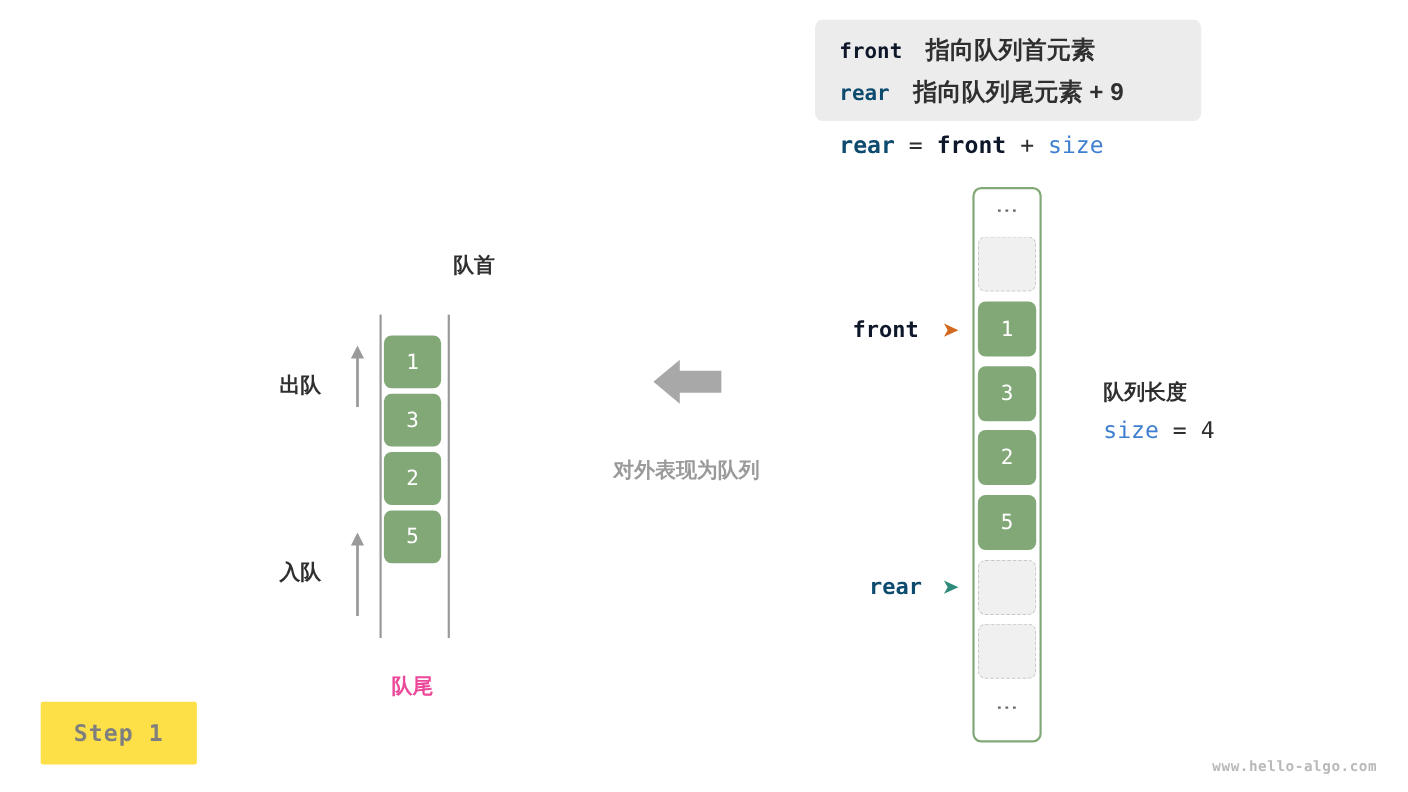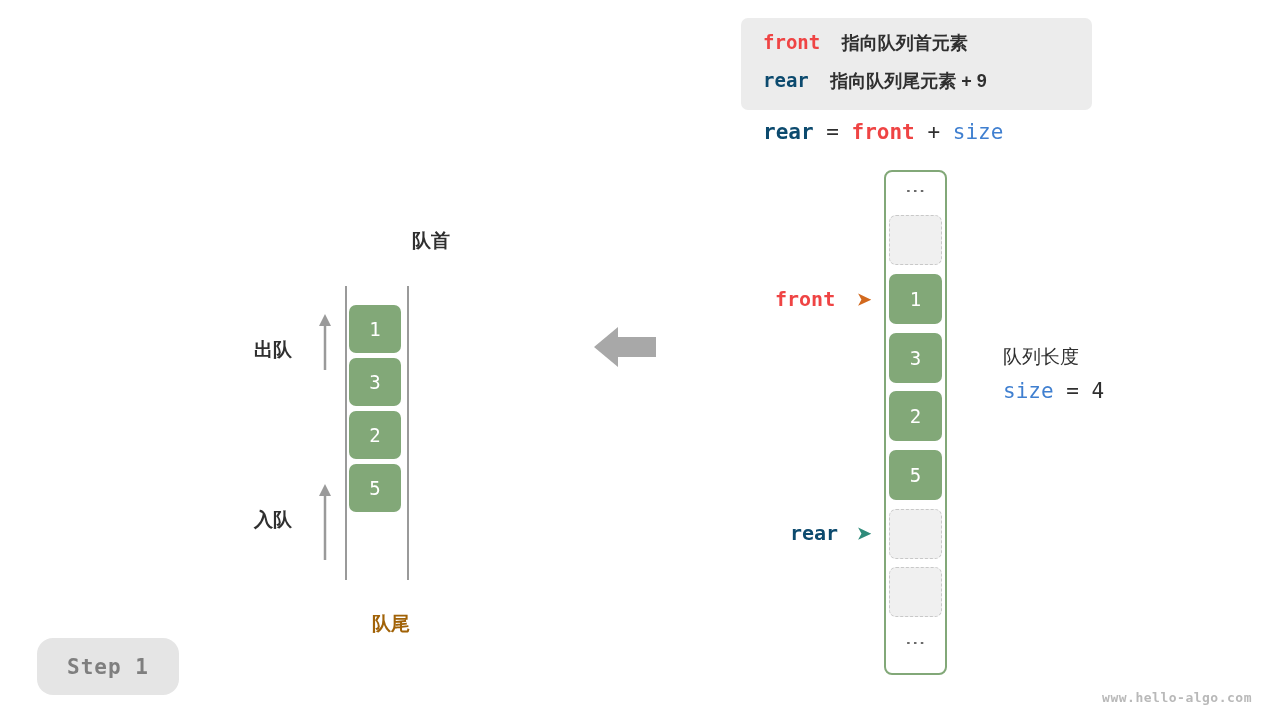--- a/index.html
+++ b/index.html
@@ -15,22 +15,22 @@
     overflow: hidden;
   }
 
   
   .abs { position: absolute; }
 
   
   #step-badge {
     left: 37px; top: 638px;
     width: 142px; height: 57px;
-    background: #e5e5e5;
-    border-radius: 16px;
+    background: #fde047;
+    border-radius: 2px;
     display: flex; align-items: center; justify-content: center;
     font-family: "DejaVu Sans Mono", monospace;
     font-size: 21px;
     font-weight: bold;
     color: #7f7f7f;
     letter-spacing: 1px;
   }
 
   
   #watermark {
@@ -42,23 +42,23 @@
     font-weight: bold;
   }
 
   
   #label-queue-head {
     left: 300px; top: 228px;
     width: 150px; text-align: right;
     font-size: 19px; font-weight: bold; color: #2f2f2f;
   }
   #label-queue-tail {
-    left: 316px; top: 611px;
+    left: 300px; top: 611px;
     width: 150px; text-align: center;
-    font-size: 19px; font-weight: bold; color: #a16207;
+    font-size: 19px; font-weight: bold; color: #ec4899;
   }
   #queue-rails { left: 345px; top: 286px; width: 64px; height: 294px; }
   .rail {
     position: absolute; top: 0; width: 2px; height: 294px; background: #9a9a9a;
   }
   .rail.left  { left: 0; }
   .rail.right { left: 62px; }
 
   .lcell {
     position: absolute;
@@ -96,24 +96,24 @@
     background: #ececec;
     border-radius: 7px;
   }
   #info-line1 { left: 763px; top: 31px; }
   #info-line2 { left: 763px; top: 69px; }
   .info-line {
     font-family: "DejaVu Sans Mono", monospace;
     font-size: 19px;
     white-space: nowrap;
   }
-  .mono-front { color: #ef4444; font-weight: bold; }
+  .mono-front { color: #0f172a; font-weight: bold; }
   .mono-rear  { color: #0c4a6e; font-weight: bold; }
   .mono-size  { color: #3f7fd0; font-weight: normal; }
-  .cn { font-family: "Liberation Sans", sans-serif; color: #2f2f2f; font-weight: bold; font-size: 18px; }
+  .cn { font-family: "Liberation Sans", sans-serif; color: #2f2f2f; font-weight: bold; font-size: 22px; }
   .plain { color: #2f2f2f; }
 
   #formula {
     left: 763px; top: 120px;
     font-family: "DejaVu Sans Mono", monospace;
     font-size: 21px;
     white-space: nowrap;
   }
 
   
@@ -151,21 +151,21 @@
     white-space: nowrap;
   }
   .ptr-arrow {
     position: absolute;
     font-size: 17px; color: #2e8b7a; font-weight: bold;
   }
   .ptr-arrow.front-color { color: #d2691e; }
 
   #size-caption {
     left: 1003px; top: 344px;
-    font-size: 19px; font-weight: normal; color: #2f2f2f;
+    font-size: 19px; font-weight: bold; color: #2f2f2f;
   }
   #size-formula {
     left: 1003px; top: 379px;
     font-family: "DejaVu Sans Mono", monospace;
     font-size: 21px;
     white-space: nowrap;
   }
 </style>
 </head>
 <body>
@@ -195,20 +195,21 @@
   <polygon points="11,0 5,12 17,12" fill="#9a9a9a"></polygon>
 </svg>
 
 <div class="abs" id="label-queue-tail">队尾</div>
 
 <svg class="abs" style="left:594px; top:323px;" width="62" height="48">
   <polygon points="0,24 24,4 24,14 62,14 62,34 24,34 24,44" fill="#a8a8a8"></polygon>
 </svg>
 
 <div class="abs" id="mid-caption">
+  <div>对外表现为队列</div>
 </div>
 
 <div class="abs" id="info-box"></div>
 
 <div class="abs info-line" id="info-line1">
   <span class="mono-front">front</span>
   <span class="cn" style="margin-left:10px;">指向队列首元素</span>
 </div>
 
 <div class="abs info-line" id="info-line2">

